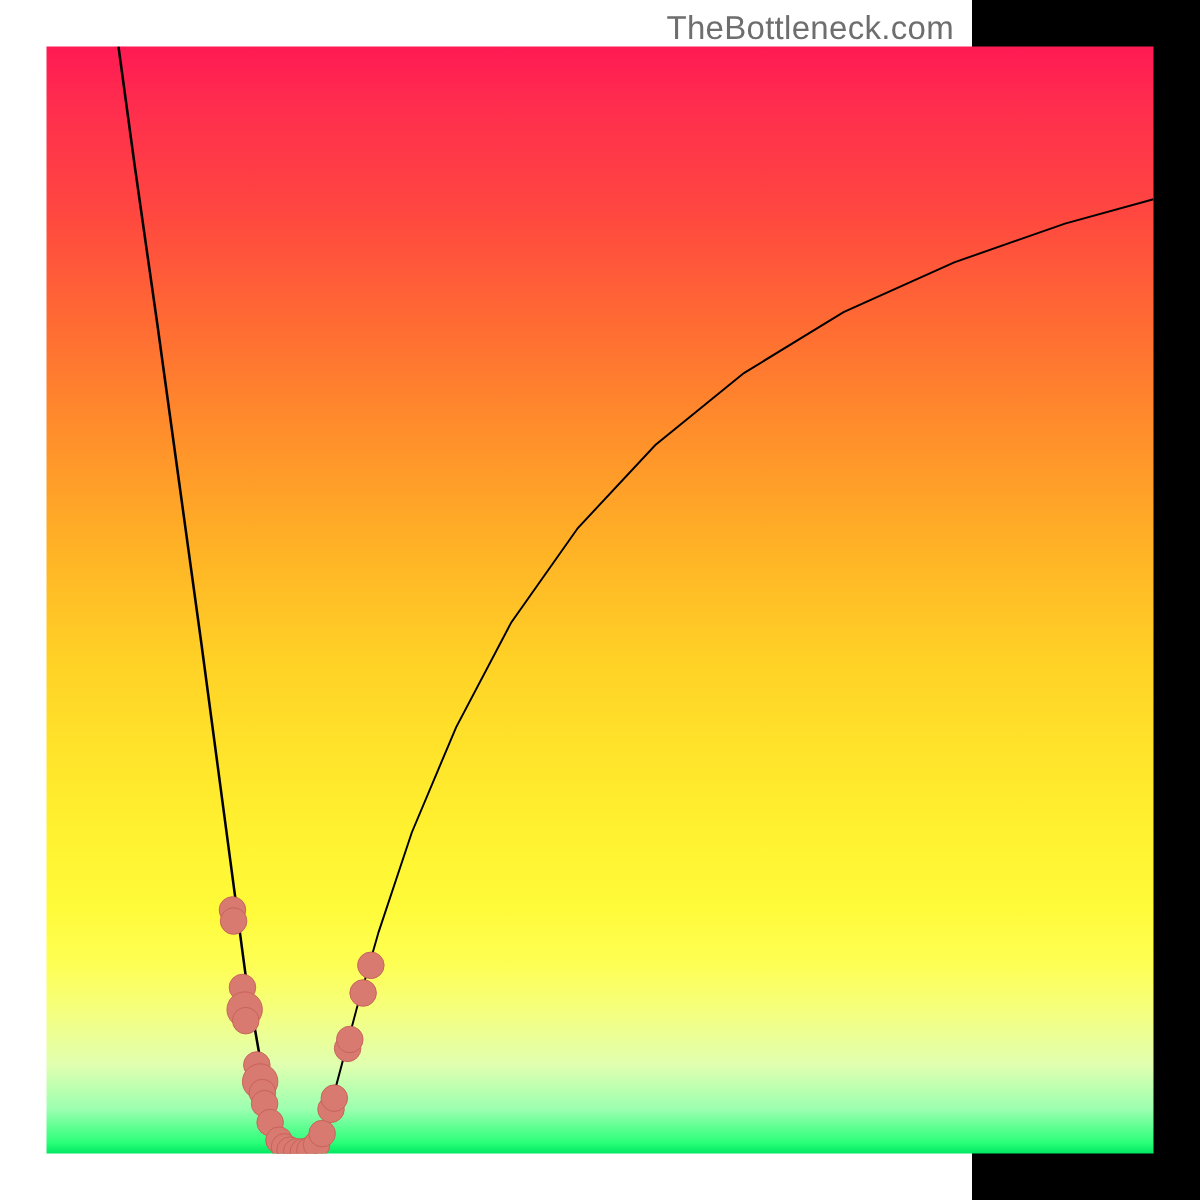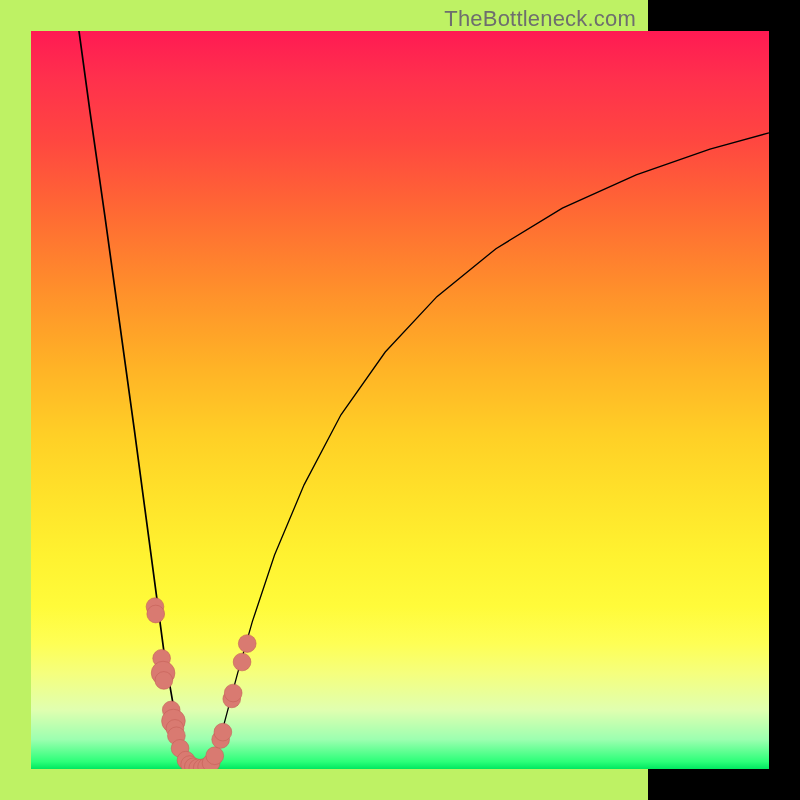--- a/index.html
+++ b/index.html
@@ -10,21 +10,21 @@
     background: #000;
     overflow: hidden;
     font-family: Arial, Helvetica, sans-serif;
   }
   .frame {
     position: absolute;
     left: 0;
     top: 0;
     width: 648px;
     height: 800px;
-    background: #bef264;
+    background: #ffffff;
   }
   .plot {
     position: absolute;
     left: 31px;
     top: 31px;
     width: 738px;
     height: 738px;
     background: linear-gradient(to bottom,
       #ff1a53 0%,
       #ff2f4d 6%,

